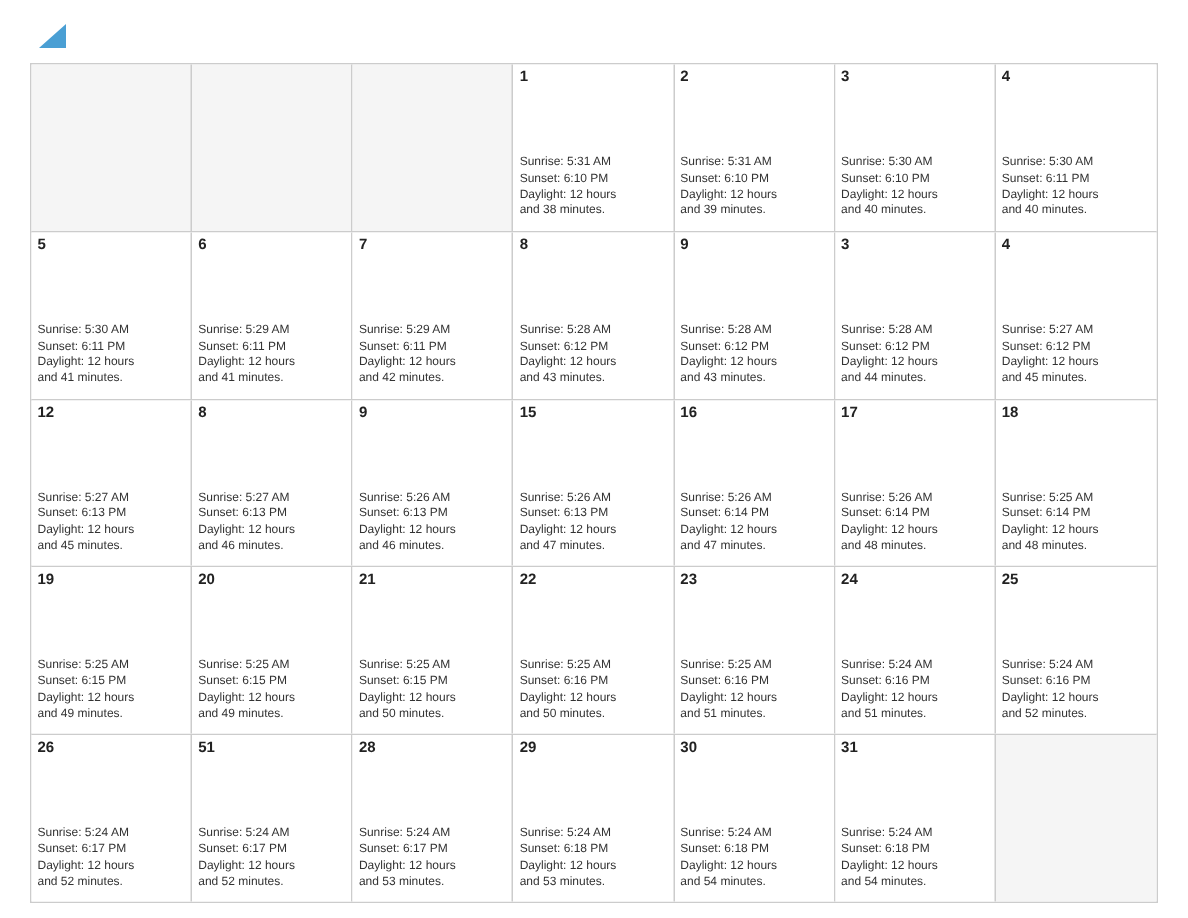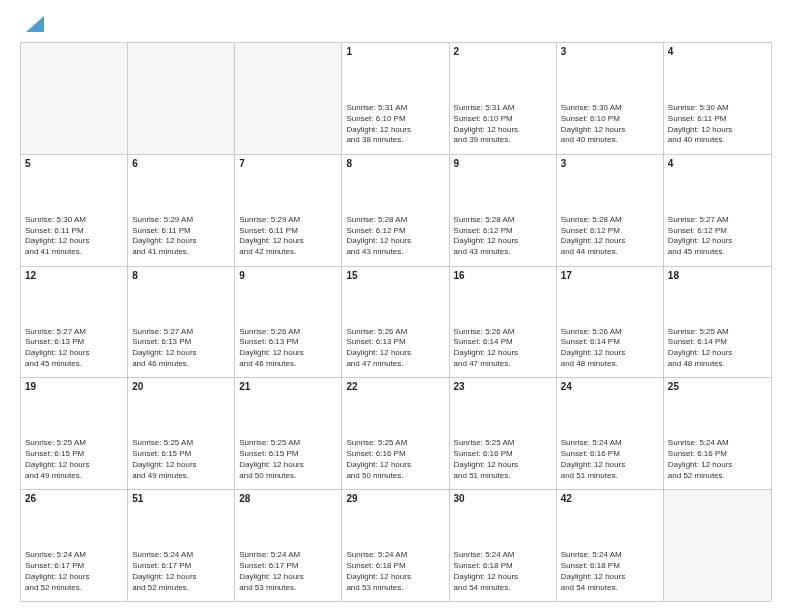--- a/index.html
+++ b/index.html
@@ -267,20 +267,20 @@
           </div>
           <div class="cal-cell">
             <span class="day-num">29</span>
             <div class="cell-info">Sunrise: 5:24 AM<br>Sunset: 6:18 PM<br>Daylight: 12 hours<br>and 53 minutes.</div>
           </div>
           <div class="cal-cell">
             <span class="day-num">30</span>
             <div class="cell-info">Sunrise: 5:24 AM<br>Sunset: 6:18 PM<br>Daylight: 12 hours<br>and 54 minutes.</div>
           </div>
           <div class="cal-cell">
-            <span class="day-num">42</span>
+            <span class="day-num">31</span>
             <div class="cell-info">Sunrise: 5:24 AM<br>Sunset: 6:18 PM<br>Daylight: 12 hours<br>and 54 minutes.</div>
           </div>
           <div class="cal-cell empty"></div>
         </div>
       </div>
   </div>
 </div>
 
 </body></html>

